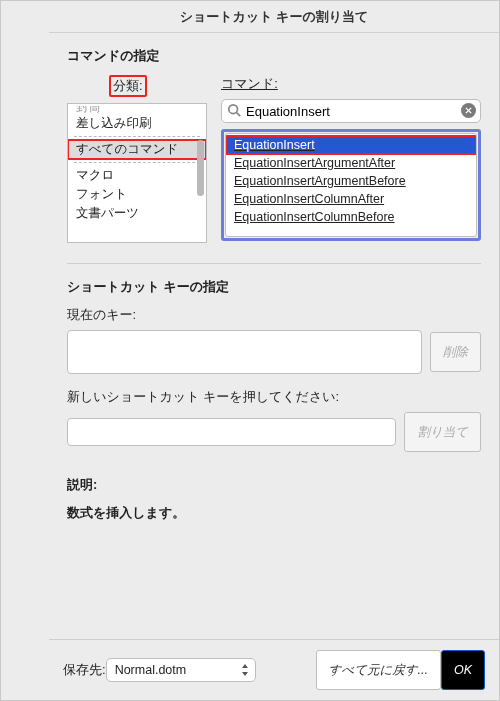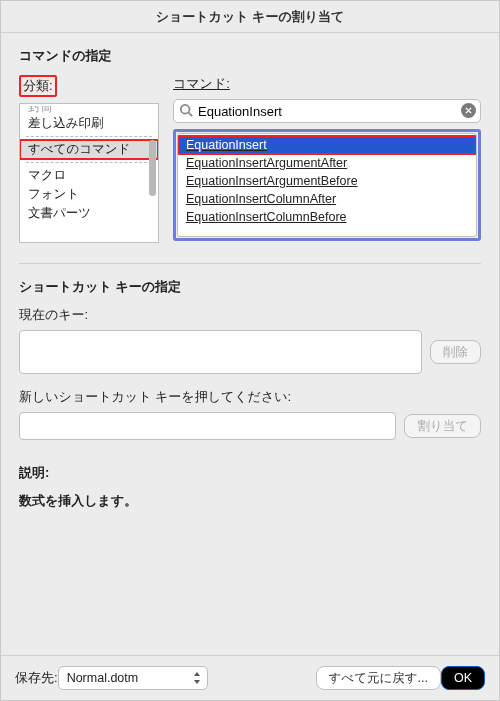--- a/index.html
+++ b/index.html
@@ -13,20 +13,21 @@
     height: 701px;
     overflow: hidden;
   }
   .window {
     background: #ececec;
     width: 500px;
     height: 701px;
     display: flex;
     flex-direction: column;
     border: 1px solid #c9c9c9;
+    padding-left: 48px;
   }
   .titlebar {
     height: 32px;
     display: flex;
     align-items: center;
     justify-content: center;
     font-weight: 600;
     color: #333;
     border-bottom: 1px solid #d0d0d0;
   }
@@ -40,21 +41,21 @@
     margin-bottom: 10px;
   }
   .top-row {
     display: flex;
     gap: 14px;
     align-items: flex-start;
   }
   .col-left { width: 140px; }
   .col-right { flex: 1; text-decoration: underline; }
   .small-label { font-size: 13px; margin-bottom: 6px; }
-  .annot-red { border: 2px solid #e22; border-radius: 2px; padding: 0 2px; display: inline-block; }
+  .annot-red { border: 2px solid #e22; border-radius: 2px; padding: 0 2px; display: inline-block; margin-left: 42px; }
   .category-list-wrap { position: relative; }
   .category-list {
     background: #fff;
     border: 1px solid #bfbfbf;
     border-radius: 0;
     height: 140px;
     overflow: hidden;
     padding: 2px 0;
     position: relative;
   }
@@ -151,30 +152,31 @@
   }
   .textbox {
     flex: 1;
     height: 44px;
     background: #fff;
     border: 1px solid #bfbfbf;
     border-radius: 4px;
   }
   .textbox.single { height: 28px; }
   .btn {
-    height: 24px;
+    height: 40px;
     padding: 0 12px;
     border: 1px solid #bfbfbf;
-    border-radius: 8px;
+    border-radius: 3px;
     background: #fff;
     font-size: 12.5px;
     color: #333;
     display: inline-flex;
     align-items: center;
     white-space: nowrap;
+    font-style: italic;
   }
   .btn.disabled { color: #aaa; background: #f4f4f4; }
   .btn.primary {
     background: #000000;
     color: #fff;
     border-color: #1258cc;
     font-weight: 500;
   }
   .desc-block { margin-top: 24px; font-weight: bold; }
   .desc-block .lbl { margin-bottom: 10px; }

